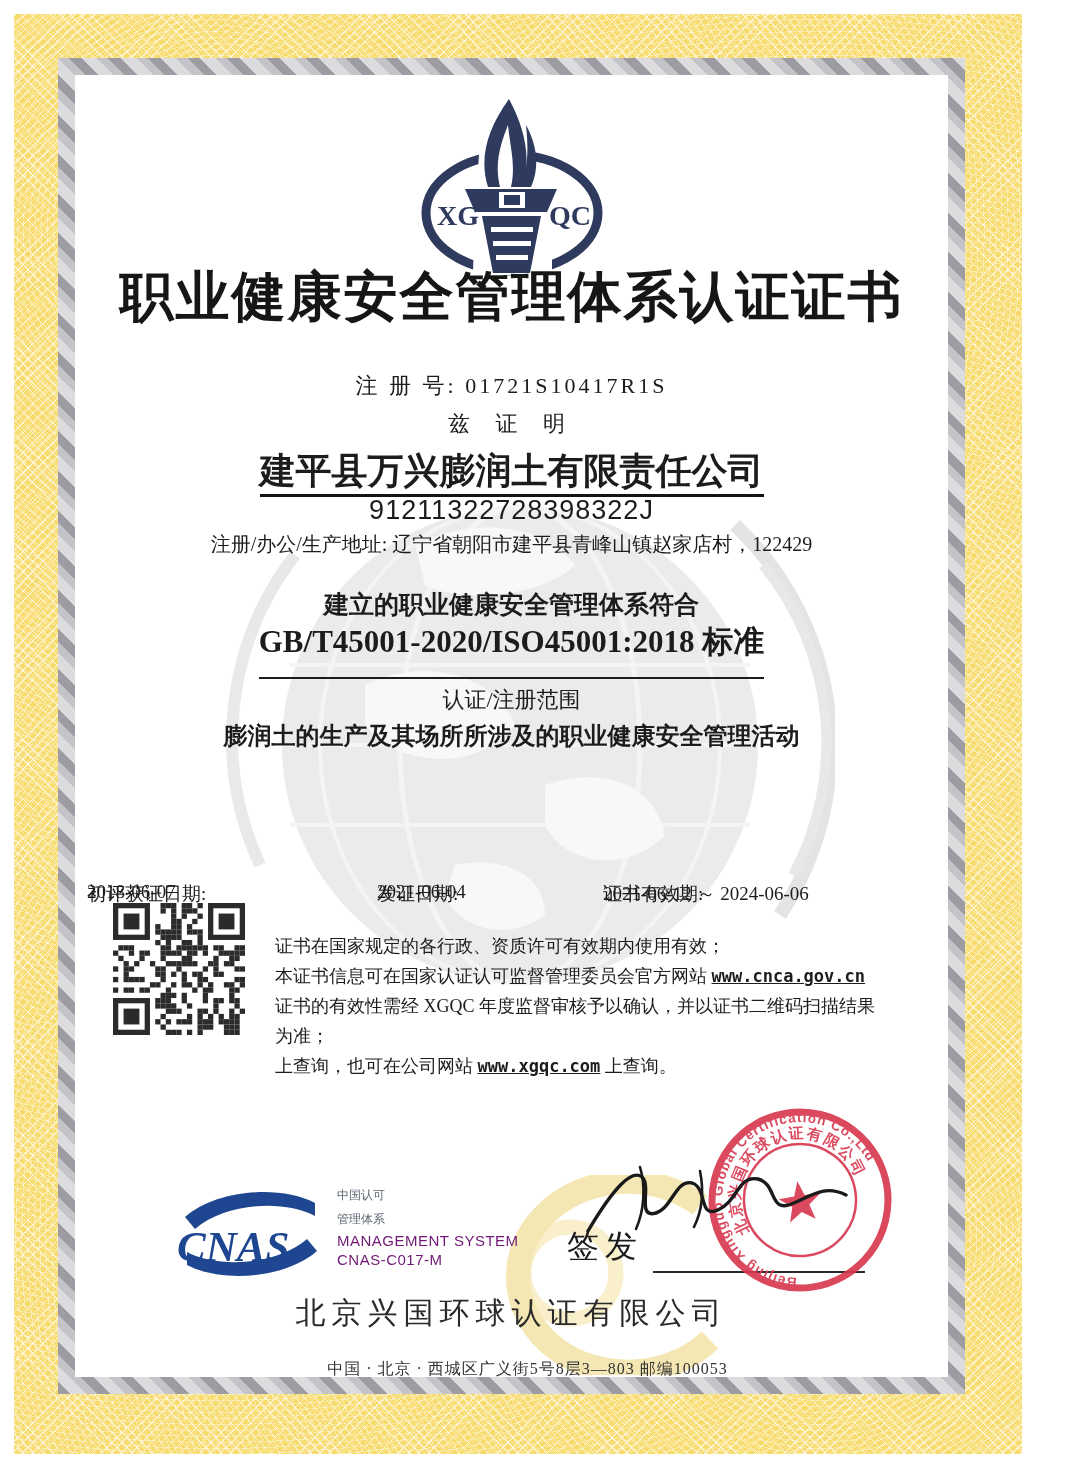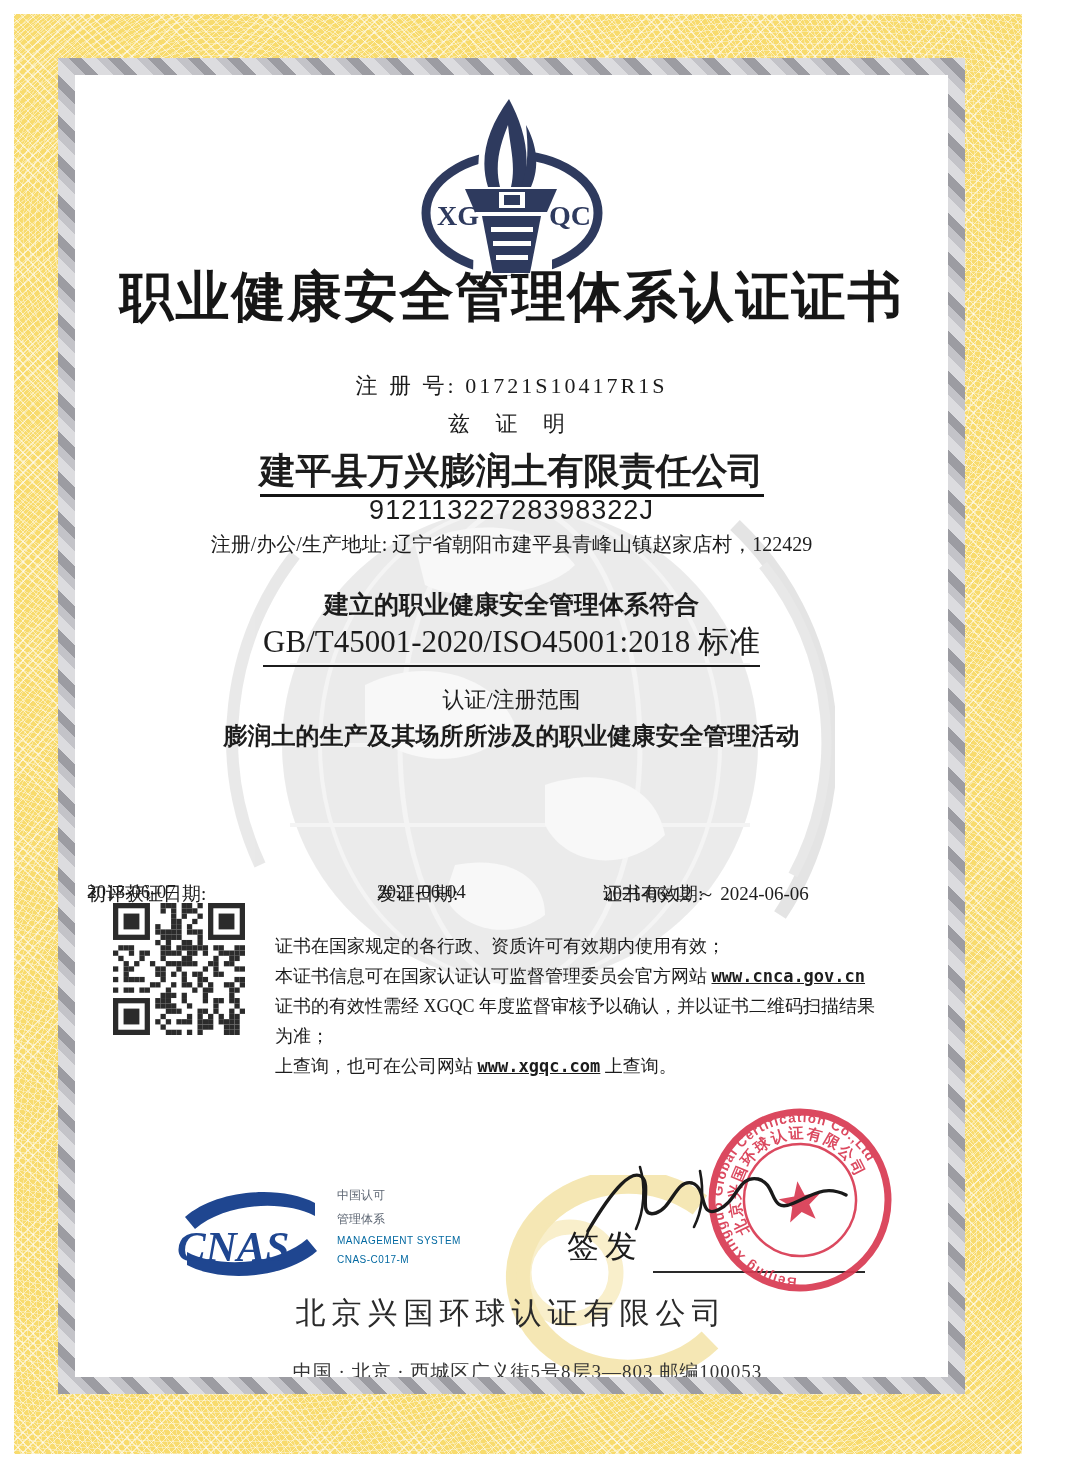--- a/index.html
+++ b/index.html
@@ -21,37 +21,37 @@
   .sans{font-family:"Liberation Sans","DejaVu Sans",sans-serif;}
   .title{top:186px;font-size:54px;font-weight:700;letter-spacing:2px;color:#161616;}
   .reg-line{top:296px;font-size:22px;letter-spacing:3px;}
   .hereby{top:334px;font-size:22px;letter-spacing:10px;}
   .company{top:372px;font-size:36px;font-weight:700;}
   .company b{border-bottom:3px solid #141414;padding-bottom:3px;font-weight:700;}
   .uscc{top:420px;font-size:27px;letter-spacing:1px;}
   .addr{top:456px;font-size:20px;}
   .stmt{top:513px;font-size:25px;font-weight:700;}
   .standard{top:546px;font-size:31px;font-weight:700;}
-  .standard b{border-bottom:2px solid #1c1c1c;padding-bottom:6px;font-weight:400;}
+  .standard b{border-bottom:2px solid #1c1c1c;padding-bottom:18px;font-weight:700;}
   .scope-label{top:610px;font-size:22px;}
   .scope{top:645px;font-size:24px;font-weight:700;}
   .dates{top:806px;height:30px;font-size:19px;z-index:2;text-align:right;}
   .dates span{position:absolute;white-space:nowrap;}
   .d1{left:12px;} .d2{left:302px;} .d3{left:528px;}
   .notes{position:absolute;left:200px;top:856px;width:600px;font-size:18px;line-height:30px;z-index:2;text-align:left;}
   .url{font-family:"DejaVu Sans Mono","Liberation Mono",monospace;font-weight:700;text-decoration:underline;font-size:17px;}
   .sign-label{position:absolute;left:492px;top:1150px;font-size:32px;letter-spacing:6px;z-index:2;}
   .sign-line{position:absolute;left:578px;top:1196px;width:212px;border-top:2px solid #2a2a2a;z-index:2;}
   .issuer{top:1218px;font-size:30px;letter-spacing:6px;color:#2a2a2a;}
-  .issuer-addr{top:1284px;font-size:19px;letter-spacing:1px;color:#333;margin-left:32px;}
+  .issuer-addr{top:1284px;font-size:16px;letter-spacing:1px;color:#333;margin-left:32px;}
   
   .cnas-text{position:absolute;left:262px;top:1108px;z-index:2;text-align:left;color:#66707c;
              font-family:"Liberation Sans","DejaVu Sans",sans-serif;}
   .cnas-text .cjk{font-size:12px;line-height:24px;color:#5d6673;}
-  .cnas-text .en{font-size:10px;line-height:19px;letter-spacing:.5px;color:#0369a1;}
+  .cnas-text .en{font-size:15px;line-height:19px;letter-spacing:.5px;color:#701a75;}
   
   .logo-svg{position:absolute;left:0;right:0;top:16px;margin:auto;display:block;z-index:2;}
   .globe-svg{position:absolute;left:140px;top:350px;z-index:0;}
   .ornament-svg{position:absolute;left:335px;top:1100px;z-index:0;}
   .qr-box{position:absolute;left:38px;top:828px;width:132px;height:132px;z-index:2;}
   .cnas-svg{position:absolute;left:96px;top:1108px;z-index:2;}
   .sig-svg{position:absolute;left:505px;top:1078px;z-index:4;}
   .seal-svg{position:absolute;left:625px;top:1025px;z-index:3;}
 </style>
 </head>

